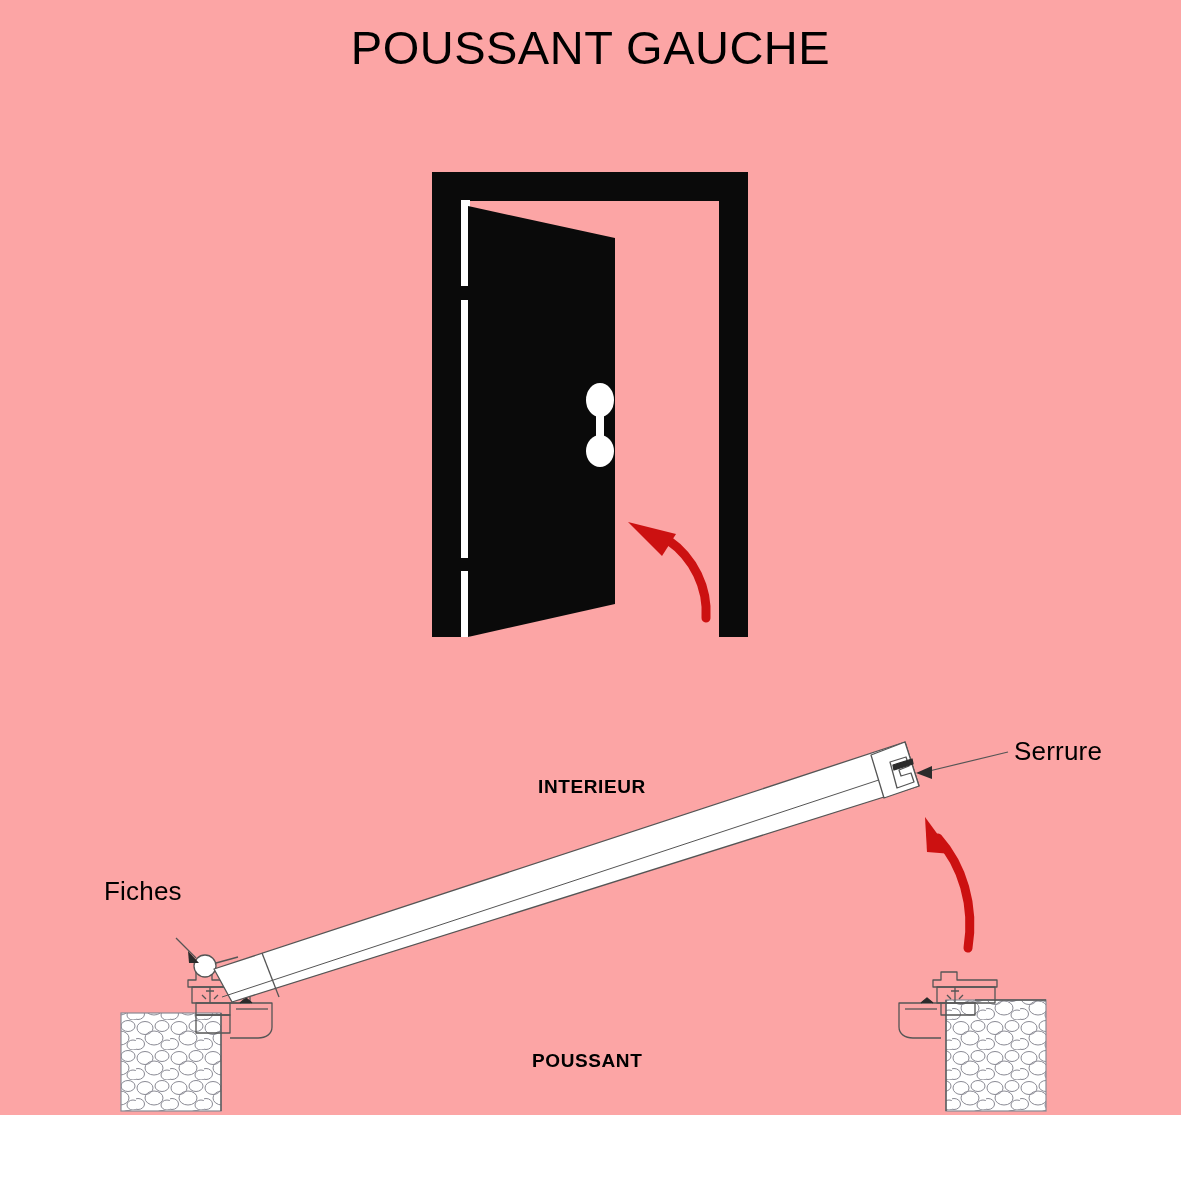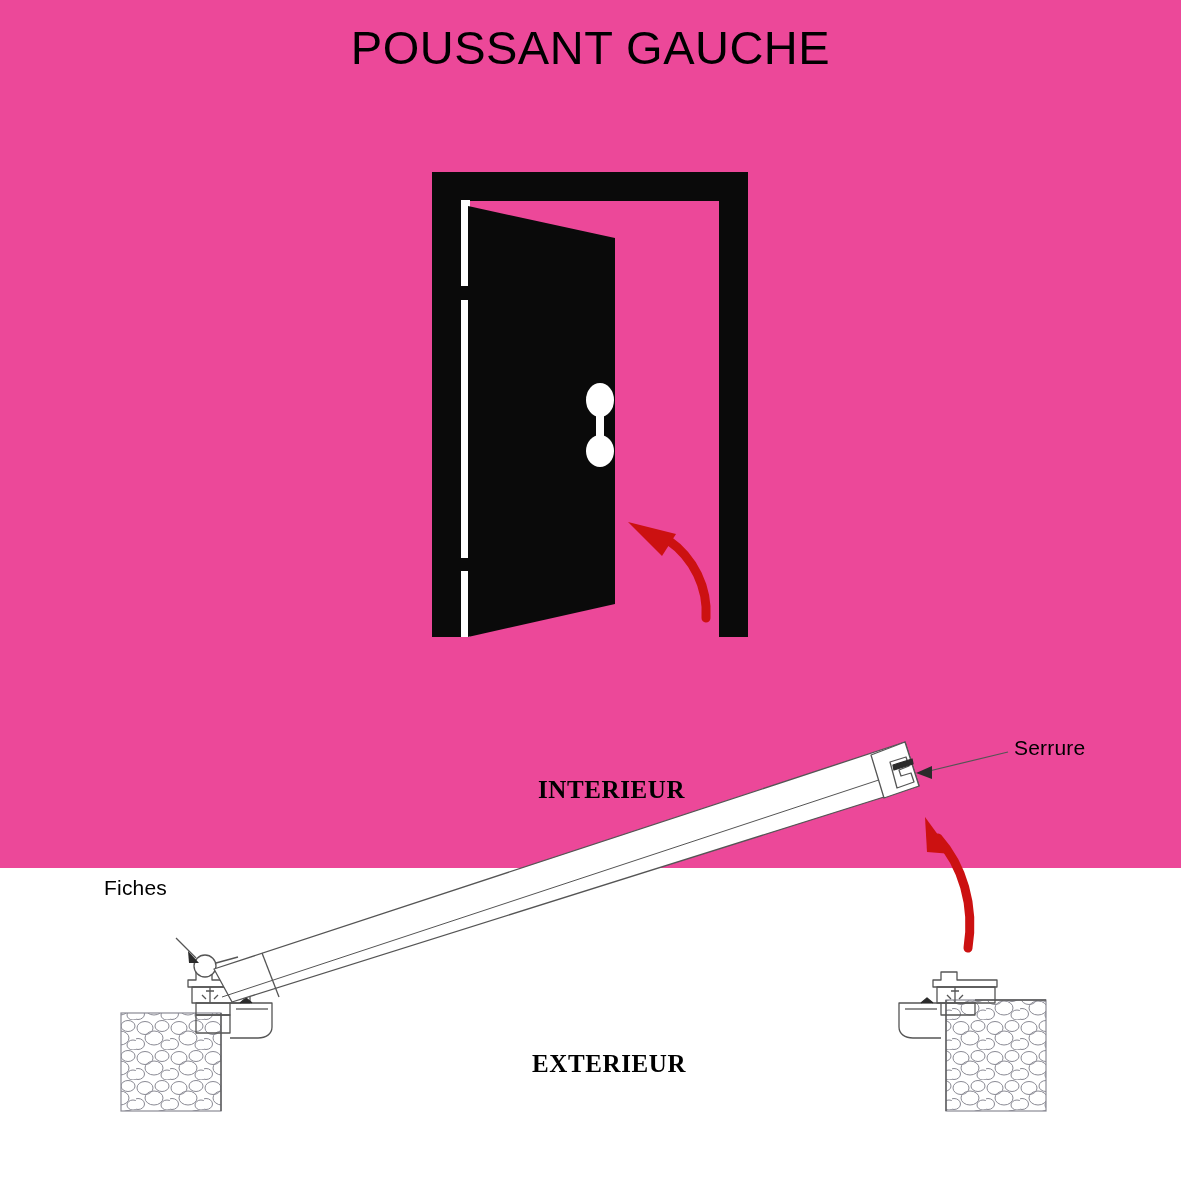--- a/index.html
+++ b/index.html
@@ -14,22 +14,22 @@
     position: relative;
     overflow: hidden;
     font-family: "Liberation Sans", sans-serif;
     color: #000000;
   }
 
   #page {
     position: absolute;
     left: 0; top: 0;
     width: 1181px;
-    height: 868px;
-    background: #ec4899;
+    height: 1115px;
+    background: #fca5a5;
   }
 
   
   .title {
     position: absolute;
     left: 0;
     top: 22px;
     width: 1181px;
     text-align: center;
     font-size: 47px;
@@ -53,27 +53,26 @@
 
   
   .plan-label {
     position: absolute;
     font-family: "Liberation Sans", sans-serif;
     color: #000000;
     white-space: nowrap;
   }
   .plan-label.bold {
     font-weight: 700;
-    font-size: 25px;
+    font-size: 19px;
     letter-spacing: 0.6px;
-    font-family: Liberation Serif, serif;
   }
   .plan-label.callout {
     font-weight: 400;
-    font-size: 21px;
+    font-size: 26px;
     letter-spacing: 0.2px;
   }
 
   #label-interieur { left: 538px; top: 776px; }
   #label-exterieur { left: 532px; top: 1050px; }
   #label-fiches    { left: 104px; top: 876px; }
   #label-serrure   { left: 1014px; top: 736px; }
 </style>
 </head>
 <body>
@@ -213,19 +212,19 @@
 
       <g>
         <path d="M 968,948 C 975,905 962,865 938,838" fill="none" stroke="#cc1111" stroke-width="9" stroke-linecap="round"></path>
         <path d="M 925,817 L 952,854 L 927,852 Z" fill="#cc1111"></path>
       </g>
     </svg>
   </div>
 
   <div id="label-interieur" class="plan-label bold">INTERIEUR</div>
 
-  <div id="label-exterieur" class="plan-label bold">EXTERIEUR</div>
+  <div id="label-exterieur" class="plan-label bold">POUSSANT</div>
 
   <div id="label-fiches" class="plan-label callout">Fiches</div>
 
   <div id="label-serrure" class="plan-label callout">Serrure</div>
 
 </div>
 
 </body></html>

